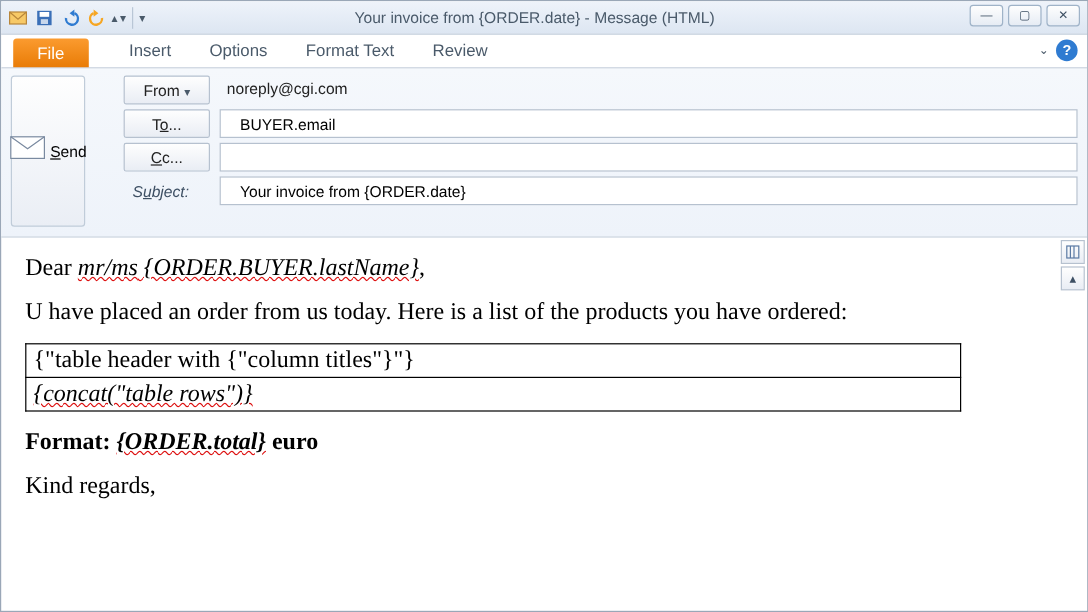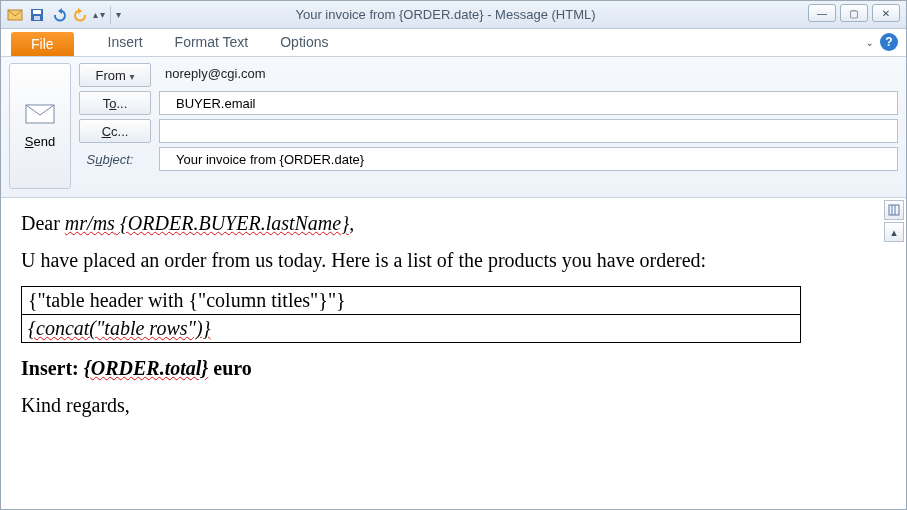--- a/index.html
+++ b/index.html
@@ -73,27 +73,27 @@
     background:linear-gradient(#f5f8fc,#eef3fa);
     border-bottom:1px solid #c9d2de;
     display:flex;
     padding:6px 8px 8px 8px;
   }
   .send-col {
     width:62px;
     border:1px solid #c0ccd9;
     background:linear-gradient(#fefefe,#eaeef5);
     border-radius:3px;
-    display:flex; flex-direction:column; align-items:center; justify-content:center;
+    display:flex; flex-direction:row; align-items:center; justify-content:center;
     gap:4px;
     height:126px;
   }
   .send-col .env { font-size:22px; }
   .fields-col { flex:1; margin-left:8px; }
-  .field-row { display:flex; align-items:center; margin-bottom:4px; height:24px; }
+  .field-row { display:flex; align-items:center; margin-bottom:4px; height:24px;margin-left:24px; }
   .addr-btn {
     width:72px; height:24px;
     border:1px solid #b6c1cf;
     background:linear-gradient(#fefefe,#e9edf4);
     border-radius:2px;
     display:flex; align-items:center; justify-content:center;
     font-size:13px; color:#222;
     margin-right:8px;
     position:relative;
   }
@@ -189,22 +189,23 @@
   <div class="win-controls">
     <div class="win-btn">—</div>
     <div class="win-btn">▢</div>
     <div class="win-btn">✕</div>
   </div>
 </div>
 
 <div class="ribbon-tabs">
   <div class="file-tab">File</div>
   <div class="r-tab">Insert</div>
+  <div class="r-tab">Options</div>
   <div class="r-tab">Format Text</div>
-  <div class="r-tab">Options</div>
+  <div class="r-tab">Review</div>
   <div class="ribbon-right">
     <span class="chevron">⌄</span>
     <div class="help-icon">?</div>
   </div>
 </div>
 
 <div class="compose-area">
   <div class="send-col">
     <span class="env">
       <svg width="30" height="20">
@@ -250,21 +251,21 @@
       <tbody>
           <tr>
             <td>{"table header with {"column titles"}"}</td>
           </tr>
       <tr>
             <td><span class="spellwave">{concat("table rows")}</span></td>
           </tr>
     </tbody>
       </table>
     <p class="total">
-      <span>Insert: </span><span class="spellwave">{ORDER.total}</span><span> euro</span>
+      <span>Format: </span><span class="spellwave">{ORDER.total}</span><span> euro</span>
     </p>
     <p>Kind regards,</p>
   </div>
   <div class="side-scroll">
     <div class="sbtn">
       <svg width="14" height="14">
           <rect x="2" y="2" width="10" height="10" fill="none" stroke="#5b7aa4"></rect>
           <line x1="5" y1="2" x2="5" y2="12" stroke="#5b7aa4"></line>
           <line x1="8" y1="2" x2="8" y2="12" stroke="#5b7aa4"></line>
         </svg>

